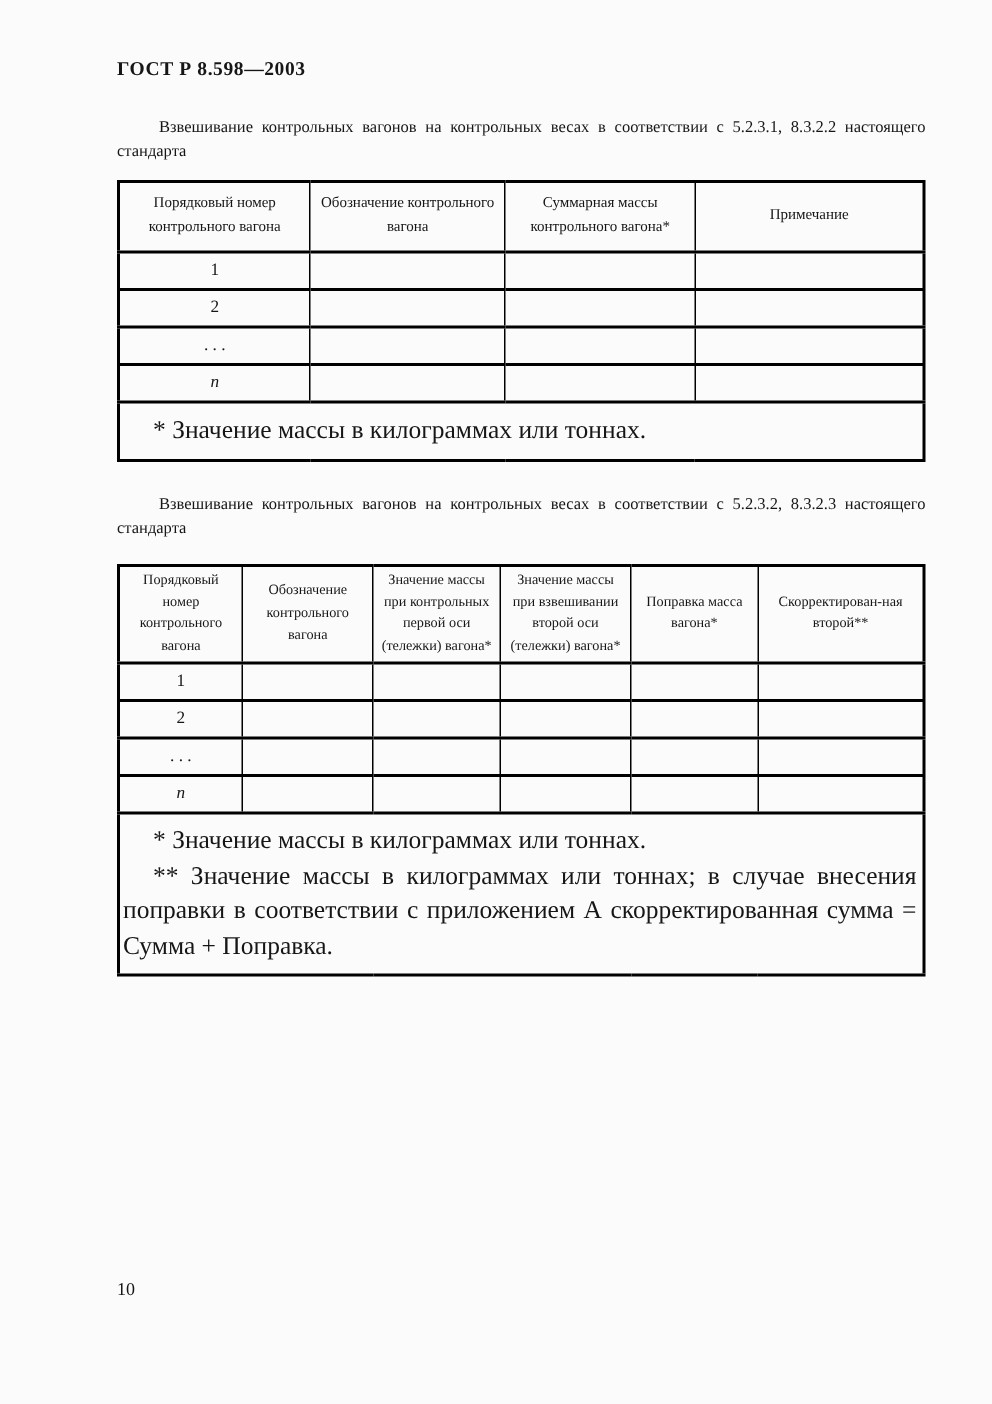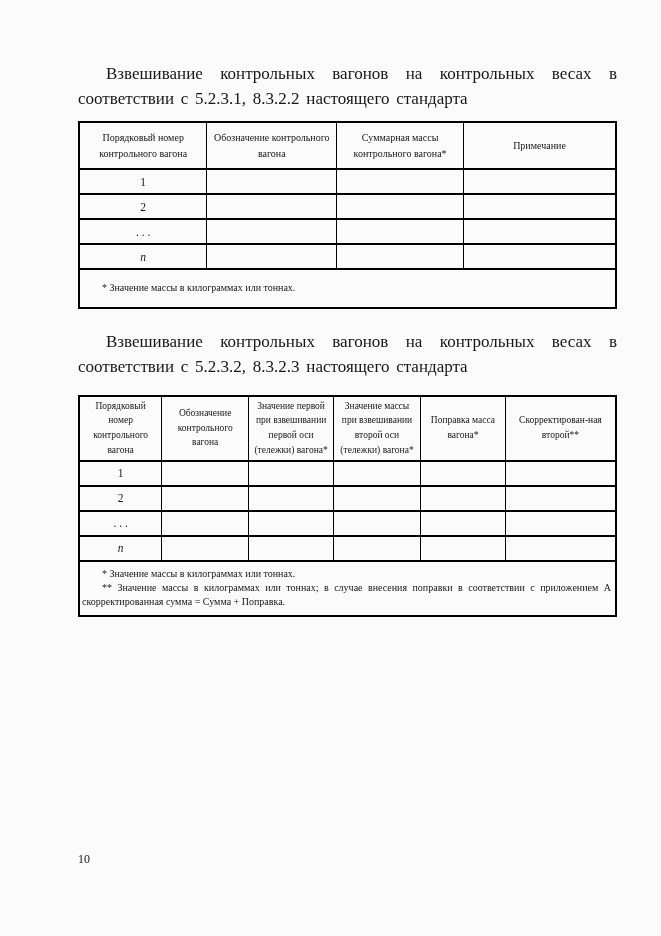--- a/index.html
+++ b/index.html
@@ -20,21 +20,21 @@
     width: 539px;
     padding: 38px 44px 0 78px;
   }
   .doc-header {
     font-size: 13px;
     font-weight: bold;
     letter-spacing: 0.4px;
   }
   .para {
     margin: 24px 0 0 0;
-    font-size: 17px;
+    font-size: 11px;
     line-height: 1.45;
     text-align: justify;
     text-indent: 28px;
     word-spacing: 2.5px;
   }
   table {
     border-collapse: collapse;
     table-layout: fixed;
     width: 539px;
     border: 2.5px solid #000;
@@ -72,37 +72,38 @@
   .var-n { font-style: italic; }
   .foot-cell {
     text-align: left;
     vertical-align: middle;
     padding: 5px 4px 6px 2px;
   }
   .t1 .foot-cell { height: 26px; }
   .t2 .foot-cell { height: 42px; vertical-align: top; }
   .fn {
     margin: 0;
-    font-size: 10px;
+    font-size: 17px;
     line-height: 1.4;
     text-indent: 20px;
     text-align: justify;
   }
   .page-number {
     position: absolute;
     left: 78px;
     top: 852px;
     font-size: 12px;
   }
 </style>
 </head>
 <body>
 
 <div class="content">
 
+  <div class="doc-header">ГОСТ Р 8.598—2003</div>
 
   <p class="para">Взвешивание контрольных вагонов на контрольных весах в соответствии с 5.2.3.1, 8.3.2.2 настоящего стандарта</p>
 
   <table class="t1">
     <colgroup>
       <col style="width:23.8%">
         <col style="width:24.2%">
         <col style="width:23.6%">
         <col style="width:28.4%">
     </colgroup>
@@ -155,21 +156,21 @@
         <col style="width:16.2%">
         <col style="width:15.8%">
         <col style="width:16.2%">
         <col style="width:15.8%">
         <col style="width:20.6%">
     </colgroup>
     <thead>
       <tr>
         <th>Порядковый номер контрольного вагона</th>
         <th>Обозначение контрольного вагона</th>
-        <th>Значение первой при взвешивании первой оси (тележки) вагона*</th>
+        <th>Значение массы при контрольных первой оси (тележки) вагона*</th>
         <th>Значение массы при взвешивании второй оси (тележки) вагона*</th>
         <th>Поправка масса вагона*</th>
         <th>Скорректирован-ная второй**</th>
       </tr>
     </thead>
     <tbody>
       <tr class="data-row">
         <td>1</td>
         <td></td>
         <td></td>

